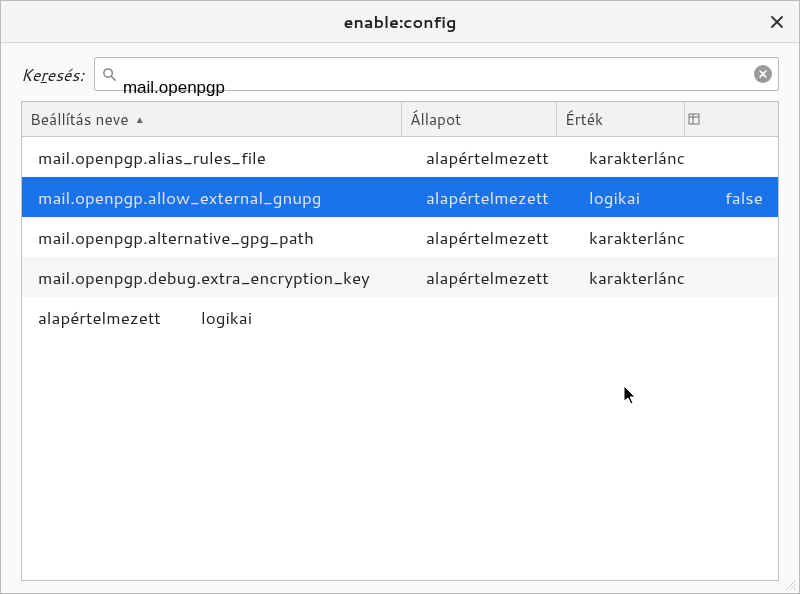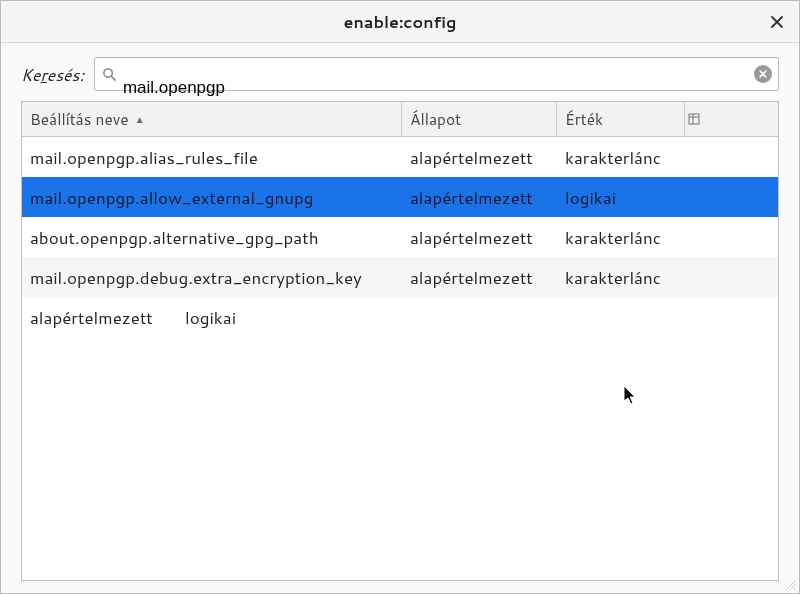--- a/index.html
+++ b/index.html
@@ -21,22 +21,22 @@
   .th { padding: 6px 8px; border-right: 1px solid #d0d0d0; display:flex; align-items:center; gap:6px; cursor:pointer; }
   .th.name { flex: 0 0 380px; }
   .th.state { flex: 0 0 155px; }
   .th.type { flex: 0 0 128px; }
   .th.value { flex: 1; }
   .th.picker { flex: 0 0 18px; border-right:none; justify-content:center; padding:6px 2px; }
   .sort-ind { font-size:10px; color:#666; }
   .tbody { flex:1; overflow:auto; }
   .tr { display:flex; height:40px; align-items:center; font-size:17px; }
   .tr:nth-child(even) { background:#f6f6f6; }
-  .tr.selected { background:#1a73e8; color:#0f172a; }
-  .td { padding: 0 8px; overflow:hidden; white-space:nowrap; text-overflow:ellipsis; }
+  .tr.selected { background:#1a73e8; color:#e5e5e5; }
+  .td { padding: 0 8px; overflow:hidden; white-space:nowrap; text-overflow:ellipsis;margin-left:8px; }
   .td.name { flex:0 0 380px; }
   .td.state { flex:0 0 155px; }
   .td.type { flex:0 0 128px; }
   .td.value { flex:1; }
   .resize-grip { position:absolute; right:2px; bottom:2px; width:14px; height:14px; opacity:.5; }
   .cursor-arrow { position:absolute; pointer-events:none; }
   svg { display:block; }
 </style>
 </head>
 <body>
@@ -96,23 +96,24 @@
           <div class="tr">
             <div class="td name">mail.openpgp.alias_rules_file</div>
             <div class="td state">alapértelmezett</div>
             <div class="td type">karakterlánc</div>
             <div class="td value"></div>
           </div>
           <div class="tr selected">
             <div class="td name">mail.openpgp.allow_external_gnupg</div>
             <div class="td state">alapértelmezett</div>
             <div class="td type">logikai</div>
+            <div class="td value">false</div>
           </div>
           <div class="tr">
-            <div class="td name">about.openpgp.alternative_gpg_path</div>
+            <div class="td name">mail.openpgp.alternative_gpg_path</div>
             <div class="td state">alapértelmezett</div>
             <div class="td type">karakterlánc</div>
             <div class="td value"></div>
           </div>
           <div class="tr">
             <div class="td name">mail.openpgp.debug.extra_encryption_key</div>
             <div class="td state">alapértelmezett</div>
             <div class="td type">karakterlánc</div>
             <div class="td value"></div>
           </div>

